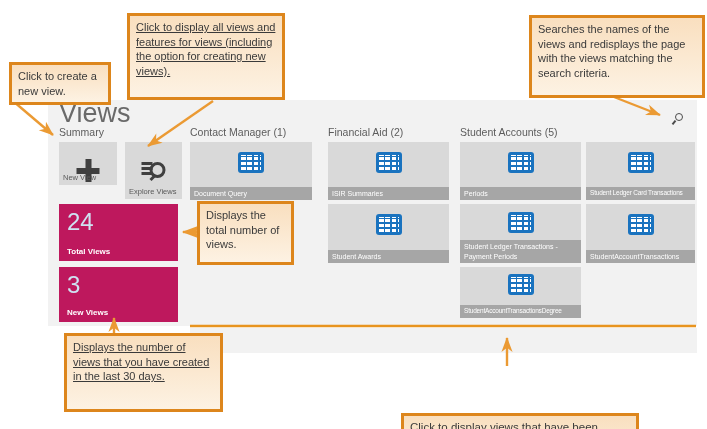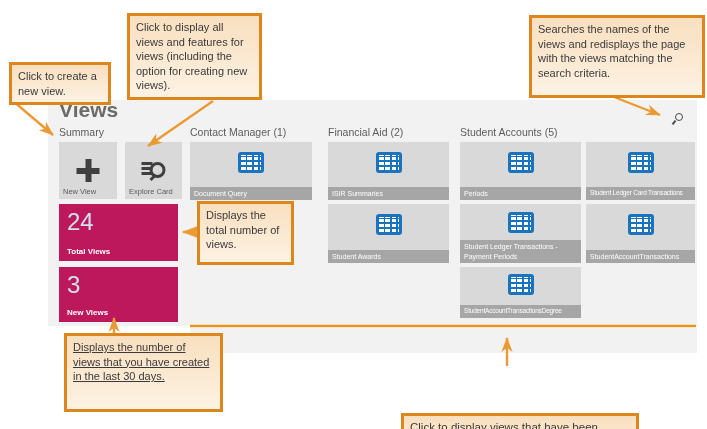--- a/index.html
+++ b/index.html
@@ -1,21 +1,21 @@
 <!DOCTYPE html>
 <html><head>
 <meta charset="utf-8">
 <style>
   html,body{margin:0;padding:0;background:#fff;}
   .page{position:relative;width:707px;height:429px;background:#fff;overflow:hidden;
         font-family:"Liberation Sans","DejaVu Sans",sans-serif;}
   
   .app-bg{position:absolute;left:48px;top:100px;width:649px;height:226px;background:#f2f2f2;}
   .band{position:absolute;left:190px;top:328px;width:507px;height:25px;background:#f2f2f2;}
-  .app-title{position:absolute;left:59px;top:98px;font-size:21px;color:#6a6a6a;font-weight:700;}
+  .app-title{position:absolute;left:59px;top:98px;font-size:27px;color:#6a6a6a;font-weight:400;}
   .sec-header{position:absolute;top:126px;font-size:10.5px;color:#5c5c5c;}
   .tile{position:absolute;background:#d9d9d9;}
   .tile .cap{position:absolute;left:0;right:0;bottom:0;background:#a6a6a6;color:#fff;
              font-size:7px;line-height:1.35;padding:2px 4px;white-space:nowrap;overflow:hidden;}
   .tile .cap.wrap{white-space:normal;}
   .tile .cap.tight{font-size:6.5px;letter-spacing:-0.2px;}
   .ticon{position:absolute;left:50%;top:10px;transform:translateX(-50%);
          width:26px;height:21px;background:#1a73bf;border-radius:3px;padding:3px;box-sizing:border-box;}
   .ticon .cells{display:block;width:100%;height:100%;background-color:#fff;
      background-image:repeating-linear-gradient(90deg,transparent 0 4.6px,#1a73bf 4.6px 6.4px),
@@ -36,21 +36,21 @@
   .stat-tile .slabel{position:absolute;left:8px;bottom:5px;font-size:8px;font-weight:bold;color:#fff;}
   .search-icon{position:absolute;left:672px;top:113px;width:12px;height:12px;cursor:pointer;}
   .search-icon .lens{position:absolute;right:1px;top:0;width:6px;height:6px;border:1.7px solid #4c4c4c;border-radius:50%;}
   .search-icon .handle{position:absolute;left:1px;bottom:0;width:2px;height:5px;background:#4c4c4c;transform:rotate(38deg);}
   
   .overlay{position:absolute;left:0;top:0;width:707px;height:429px;pointer-events:none;z-index:5;}
   .callout{position:absolute;z-index:6;box-sizing:border-box;border:3px solid #dd861c;
            background:linear-gradient(180deg,#f9dfbf 0%,#fdf2e3 100%);
            color:#3a3a3a;font-size:11px;line-height:1.32;padding:4px 6px;}
   .co-a{left:9px;top:62px;width:102px;min-height:38px;}
-  .co-b{left:127px;top:13px;width:135px;min-height:87px;}
+  .co-b{left:127px;top:13px;width:158px;min-height:87px;text-decoration:underline;}
   .co-c{left:529px;top:15px;width:176px;min-height:83px;}
   .co-d{left:197px;top:201px;width:97px;min-height:64px;}
   .co-e{left:64px;top:333px;width:159px;min-height:79px;text-decoration:underline;}
   .co-f{left:401px;top:365px;width:238px;min-height:62px;font-size:11.5px;margin-top:48px;}
 </style>
 </head>
 <body>
 
 <div class="page">
 
@@ -61,33 +61,33 @@
   <div class="sec-header" style="left:59px">Summary</div>
   <div class="sec-header" style="left:190px">Contact Manager (1)</div>
   <div class="sec-header" style="left:328px">Financial Aid (2)</div>
   <div class="sec-header" style="left:460px">Student Accounts (5)</div>
 
   <div class="search-icon">
     <span class="lens"></span>
     <span class="handle"></span>
   </div>
 
-  <div class="btn-tile" style="left:59px;top:142px;width:58px;height:57px">
+  <div class="btn-tile" style="left:59px;top:142px;width:58px;height:43px">
     <span class="plus-icon"></span>
     <span class="blabel">New View</span>
   </div>
   <div class="btn-tile" style="left:125px;top:142px;width:57px;height:57px">
     <span class="explore-icon">
       <span class="bar" style="top:1px"></span>
         <span class="bar" style="top:6px"></span>
         <span class="bar" style="top:11px"></span>
       <span class="lens"></span>
         <span class="handle"></span>
     </span>
-    <span class="blabel">Explore Card</span>
+    <span class="blabel">Explore Views</span>
   </div>
 
   <div class="stat-tile" style="left:59px;top:204px;width:119px;height:57px">
     <span class="val">24</span>
     <span class="slabel">Total Views</span>
   </div>
   <div class="stat-tile" style="left:59px;top:267px;width:119px;height:55px">
     <span class="val">3</span>
     <span class="slabel">New Views</span>
   </div>

